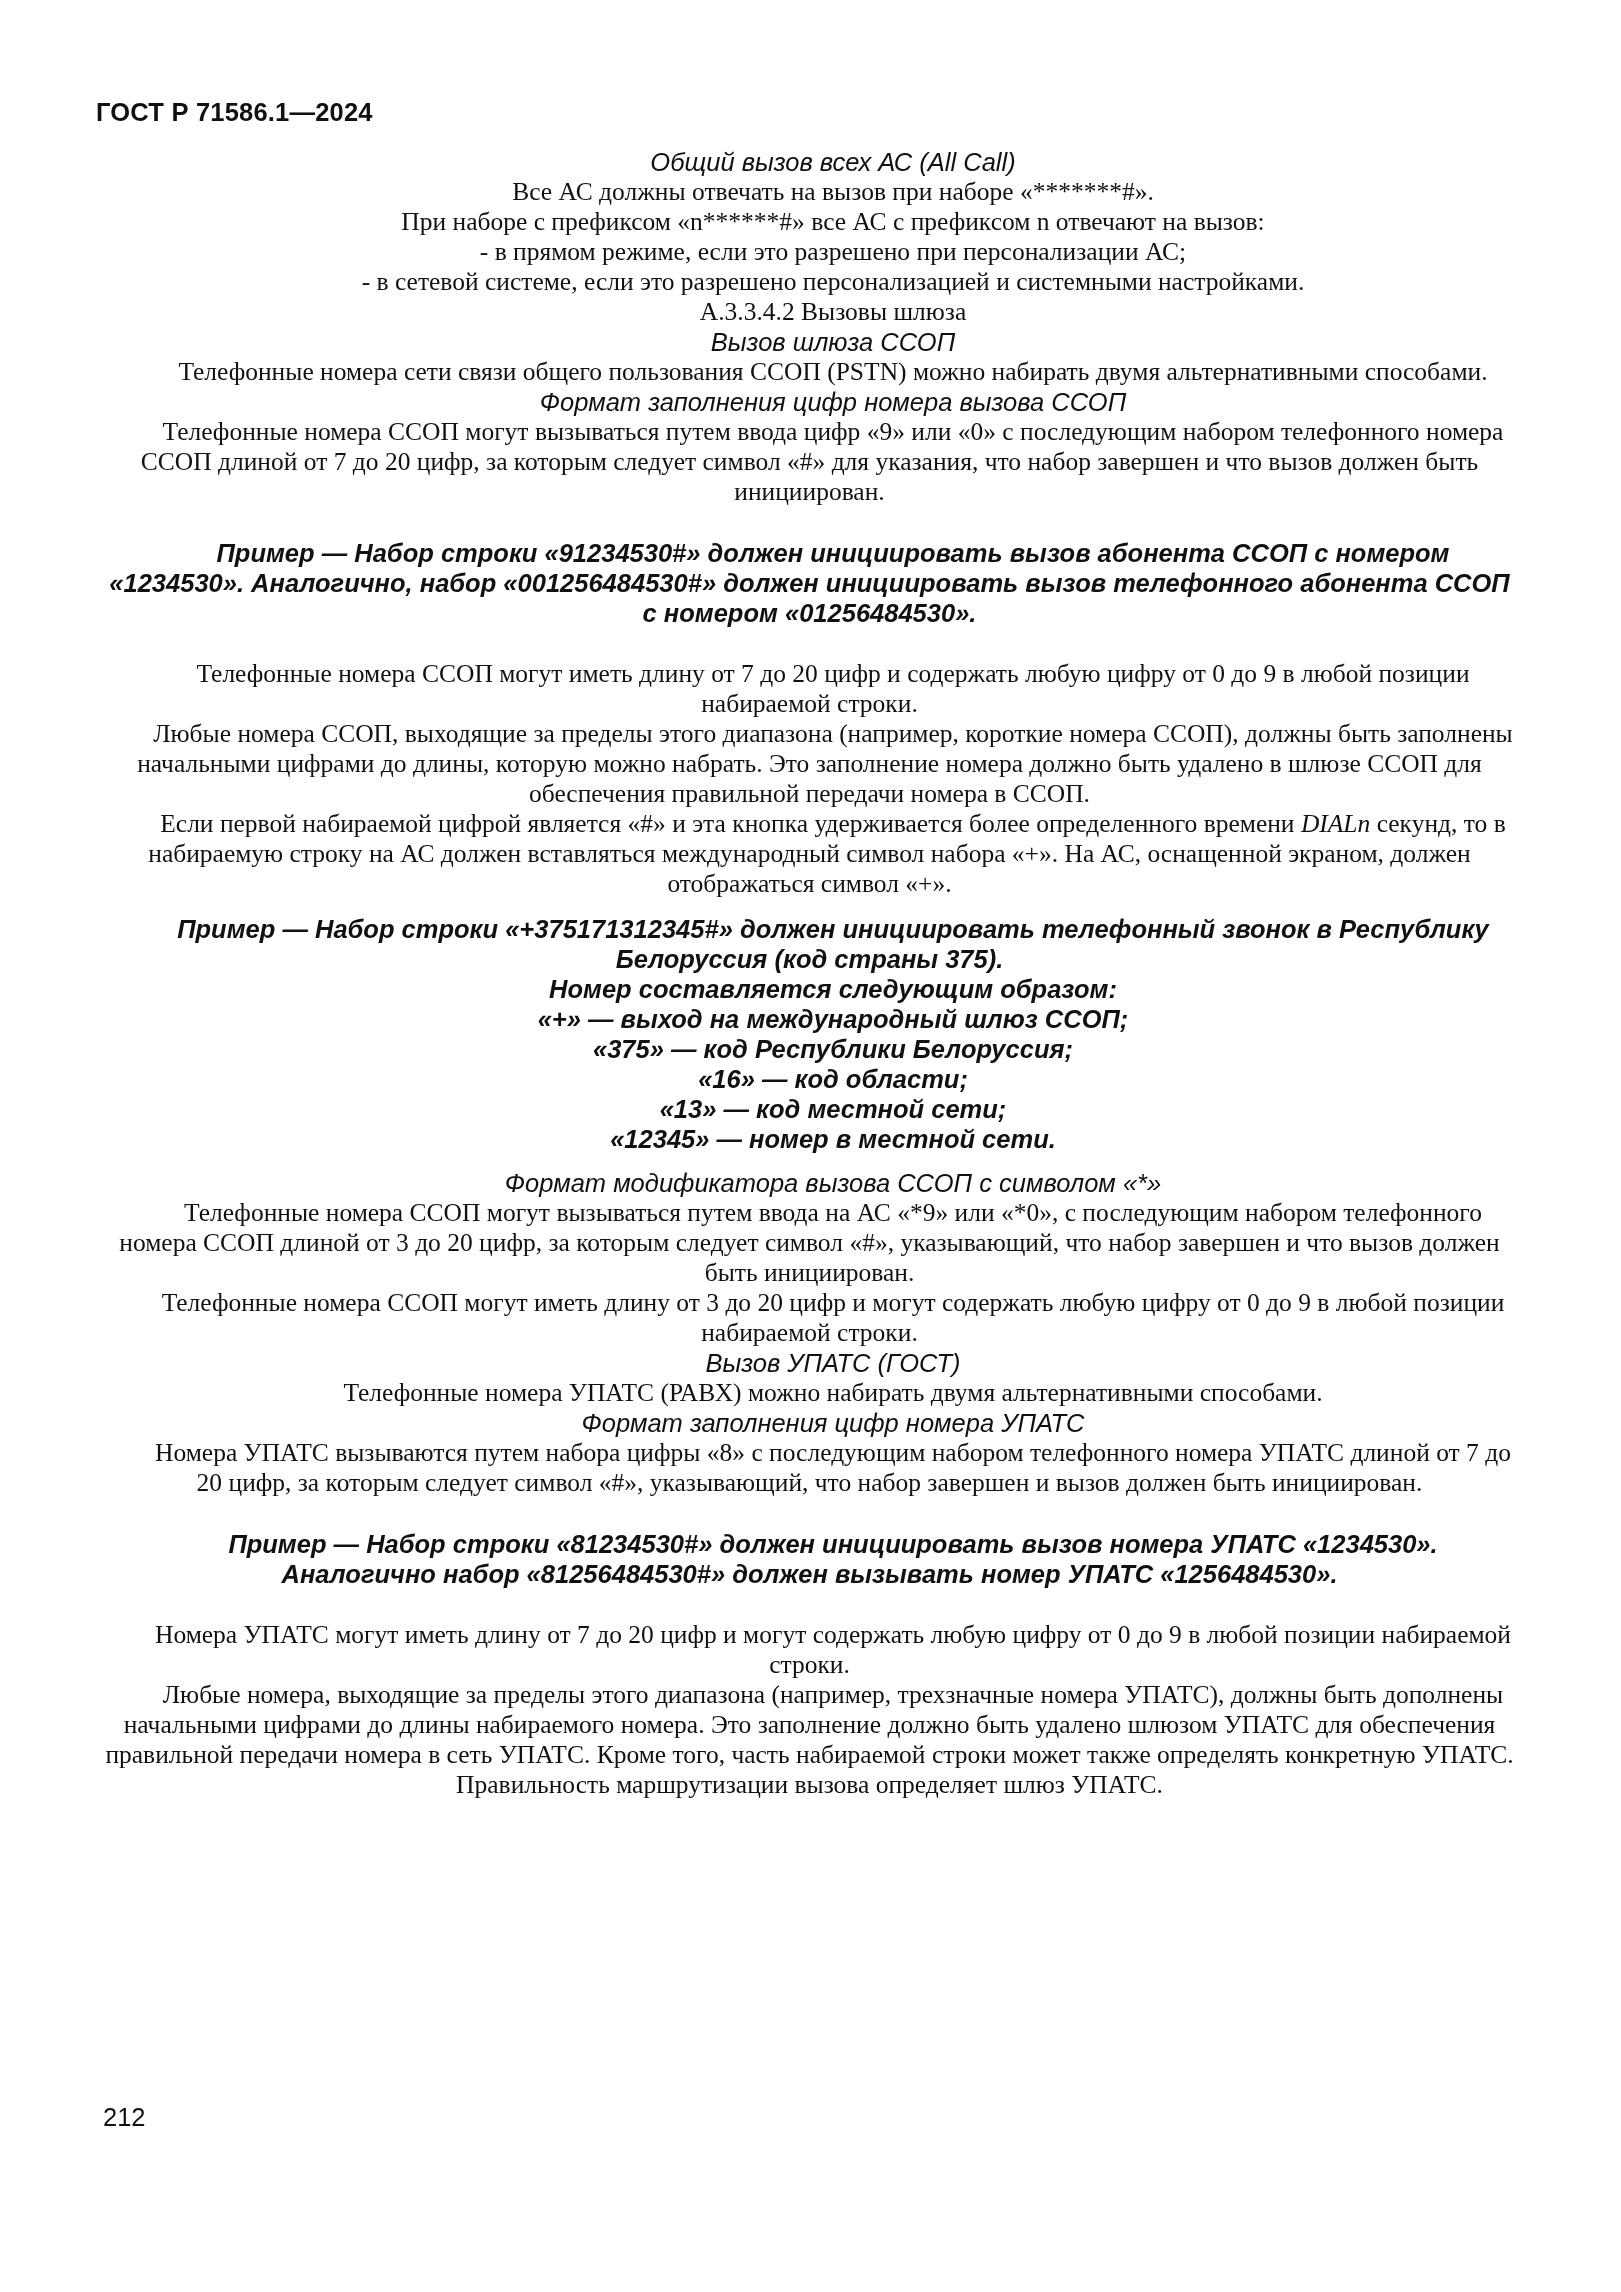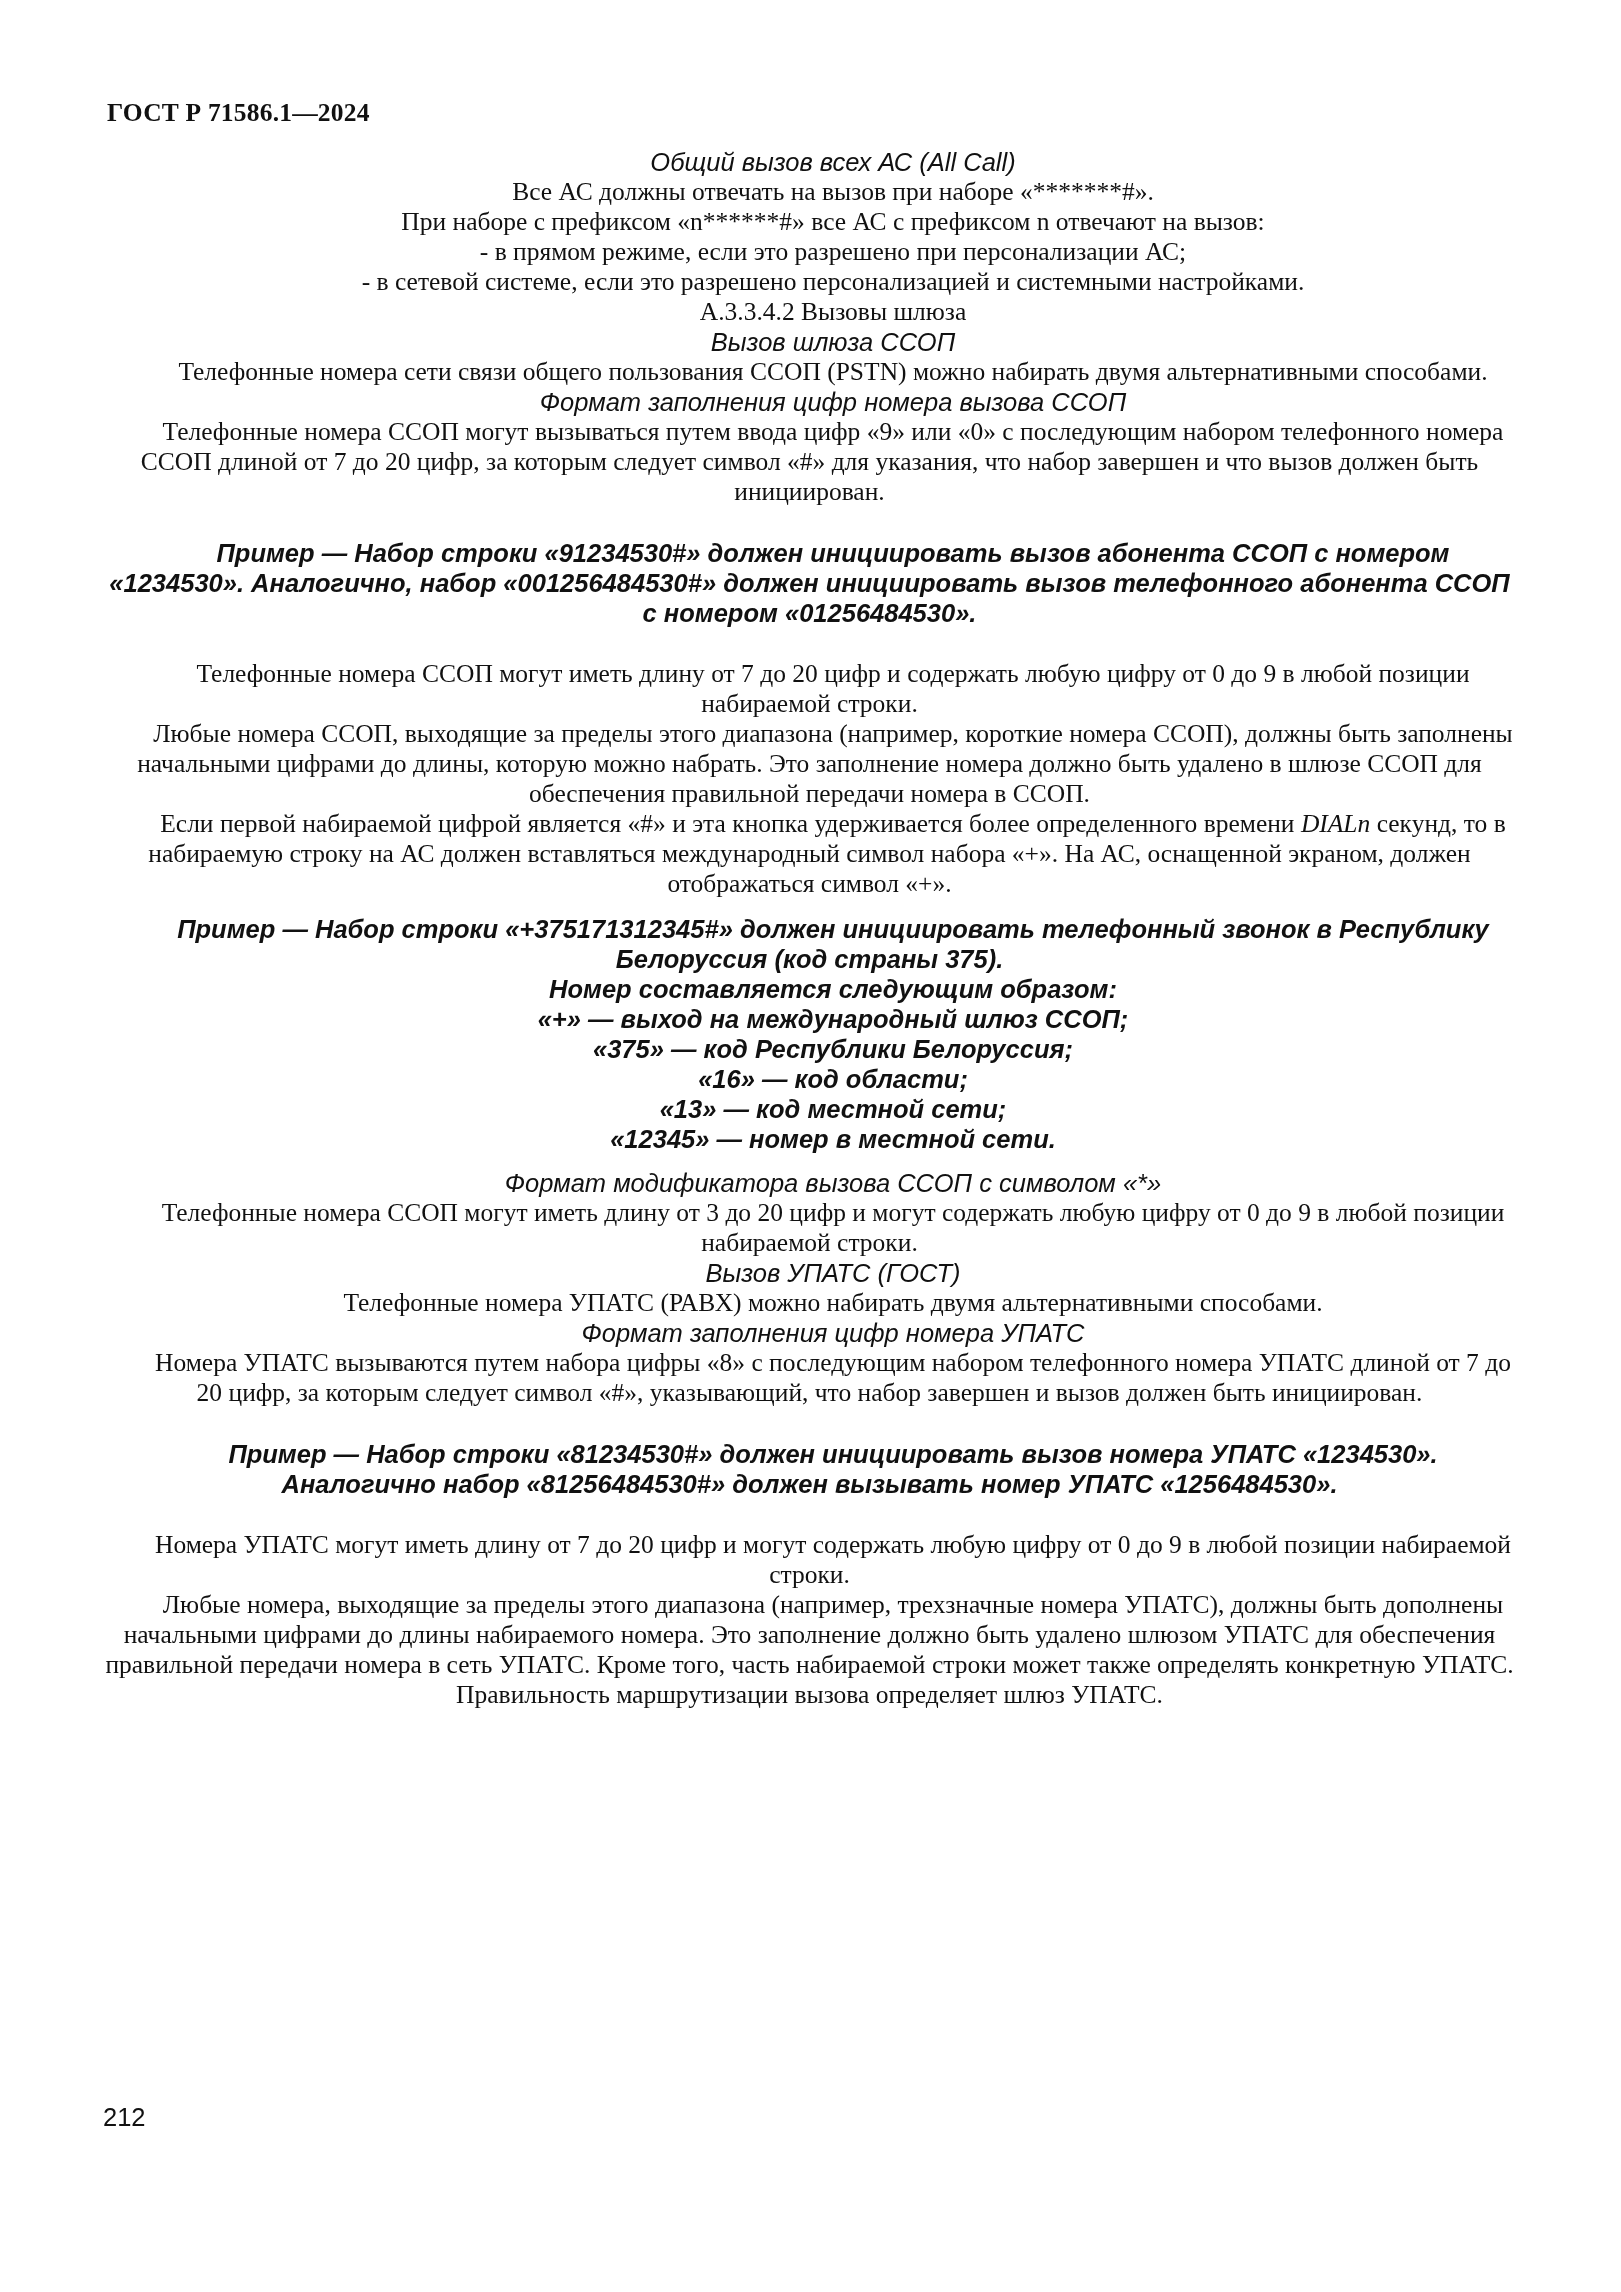--- a/index.html
+++ b/index.html
@@ -14,26 +14,25 @@
     margin: 0 auto;
     background: #ffffff;
     font-family: "Liberation Sans", sans-serif;
     color: #111111;
     box-sizing: border-box;
     overflow: hidden;
   }
   .doc-header {
     position: absolute;
     top: 98px;
-    left: 107px;
+    left: 96px;
     font-size: 25.5px;
     font-weight: bold;
     letter-spacing: 0.2px;
     white-space: nowrap;
-    font-family: Liberation Serif, serif;
   }
   .doc-body {
     position: absolute;
     top: 147px;
     left: 103px;
     width: 1413px;
     font-size: 25.5px;
     line-height: 30px;
   }
   .doc-body p {
@@ -113,20 +112,21 @@
       <p class="p-norm">Любые номера ССОП, выходящие за пределы этого диапазона (например, короткие номера ССОП), должны быть заполнены начальными цифрами до длины, которую можно набрать. Это заполнение номера должно быть удалено в шлюзе ССОП для обеспечения правильной передачи номера в ССОП.</p>
       <p class="p-norm"><span>Если первой набираемой цифрой является «#» и эта кнопка удерживается более определенного времени </span><span class="it">DIALn</span><span> секунд, то в набираемую строку на АС должен вставляться международный символ набора «+». На АС, оснащенной экраном, должен отображаться символ «+».</span></p>
       <p class="p-ex-first">Пример — Набор строки «+375171312345#» должен инициировать телефонный звонок в Республику Белоруссия (код страны 375).</p>
       <p class="p-exline">Номер составляется следующим образом:</p>
       <p class="p-exline">«+» — выход на международный шлюз ССОП;</p>
       <p class="p-exline">«375» — код Республики Белоруссия;</p>
       <p class="p-exline">«16» — код области;</p>
       <p class="p-exline">«13» — код местной сети;</p>
       <p class="p-exline-last">«12345» — номер в местной сети.</p>
       <p class="p-head">Формат модификатора вызова ССОП с символом «*»</p>
+      <p class="p-norm">Телефонные номера ССОП могут вызываться путем ввода на АС «*9» или «*0», с последующим набором телефонного номера ССОП длиной от 3 до 20 цифр, за которым следует символ «#», указывающий, что набор завершен и что вызов должен быть инициирован.</p>
       <p class="p-norm">Телефонные номера ССОП могут иметь длину от 3 до 20 цифр и могут содержать любую цифру от 0 до 9 в любой позиции набираемой строки.</p>
       <p class="p-head">Вызов УПАТС (ГОСТ)</p>
       <p class="p-norm">Телефонные номера УПАТС (РАВХ) можно набирать двумя альтернативными способами.</p>
       <p class="p-head">Формат заполнения цифр номера УПАТС</p>
       <p class="p-norm">Номера УПАТС вызываются путем набора цифры «8» с последующим набором телефонного номера УПАТС длиной от 7 до 20 цифр, за которым следует символ «#», указывающий, что набор завершен и вызов должен быть инициирован.</p>
       <p class="p-ex">Пример — Набор строки «81234530#» должен инициировать вызов номера УПАТС «1234530». Аналогично набор «81256484530#» должен вызывать номер УПАТС «1256484530».</p>
       <p class="p-norm">Номера УПАТС могут иметь длину от 7 до 20 цифр и могут содержать любую цифру от 0 до 9 в любой позиции набираемой строки.</p>
       <p class="p-norm">Любые номера, выходящие за пределы этого диапазона (например, трехзначные номера УПАТС), должны быть дополнены начальными цифрами до длины набираемого номера. Это заполнение должно быть удалено шлюзом УПАТС для обеспечения правильной передачи номера в сеть УПАТС. Кроме того, часть набираемой строки может также определять конкретную УПАТС. Правильность маршрутизации вызова определяет шлюз УПАТС.</p>
     </div>
 

